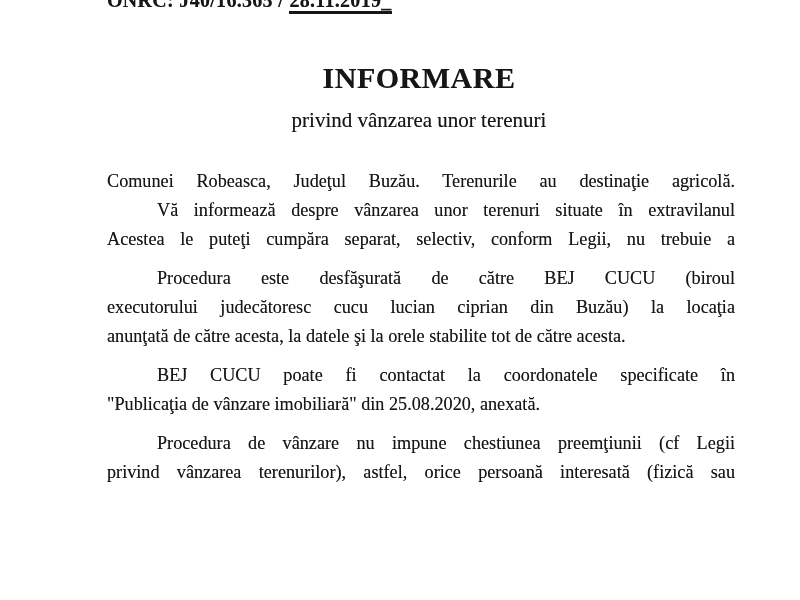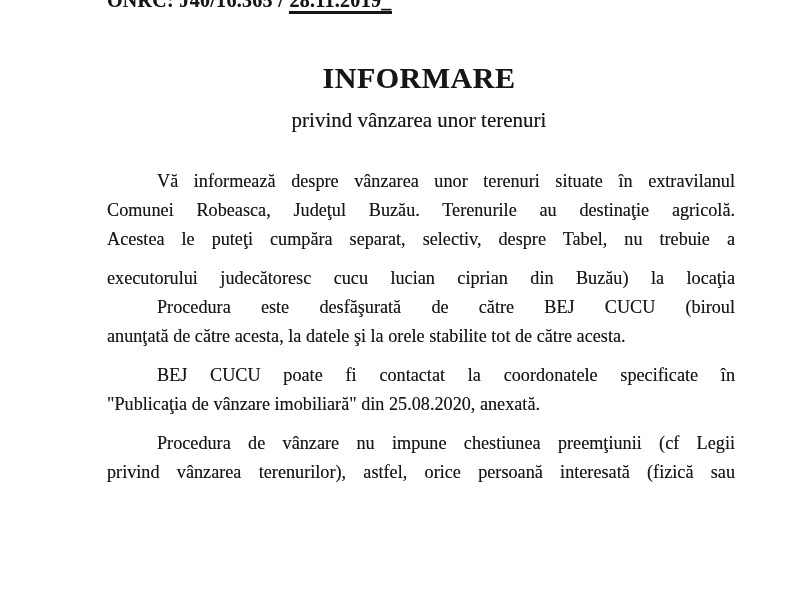--- a/index.html
+++ b/index.html
@@ -86,28 +86,28 @@
   </div>
 
   <h1 class="doc-title">INFORMARE</h1>
 
   <div class="doc-subtitle">privind vânzarea unor terenuri</div>
 
   <div class="body-text">
 
 
     <p>
+      <span class="ln">Comunei Robeasca, Judeţul Buzău. Terenurile au destinaţie agricolă.</span>
       <span class="ln first">Vă informează despre vânzarea unor terenuri situate în extravilanul</span>
-      <span class="ln">Comunei Robeasca, Judeţul Buzău. Terenurile au destinaţie agricolă.</span>
-      <span class="ln">Acestea le puteţi cumpăra separat, selectiv, despre Tabel, nu trebuie a</span>
+      <span class="ln">Acestea le puteţi cumpăra separat, selectiv, conform Legii, nu trebuie a</span>
     </p>
 
     <p>
+      <span class="ln first">Procedura este desfăşurată de către BEJ CUCU (biroul</span>
       <span class="ln">executorului judecătoresc cucu lucian ciprian din Buzău) la locaţia</span>
-      <span class="ln first">Procedura este desfăşurată de către BEJ CUCU (biroul</span>
       <span class="ln last">anunţată de către acesta, la datele şi la orele stabilite tot de către acesta.</span>
     </p>
 
     <p>
       <span class="ln first">BEJ CUCU poate fi contactat la coordonatele specificate în</span>
       <span class="ln last">"Publicaţia de vânzare imobiliară" din 25.08.2020, anexată.</span>
     </p>
 
     <p>
       <span class="ln first">Procedura de vânzare nu impune chestiunea preemţiunii (cf Legii</span>

